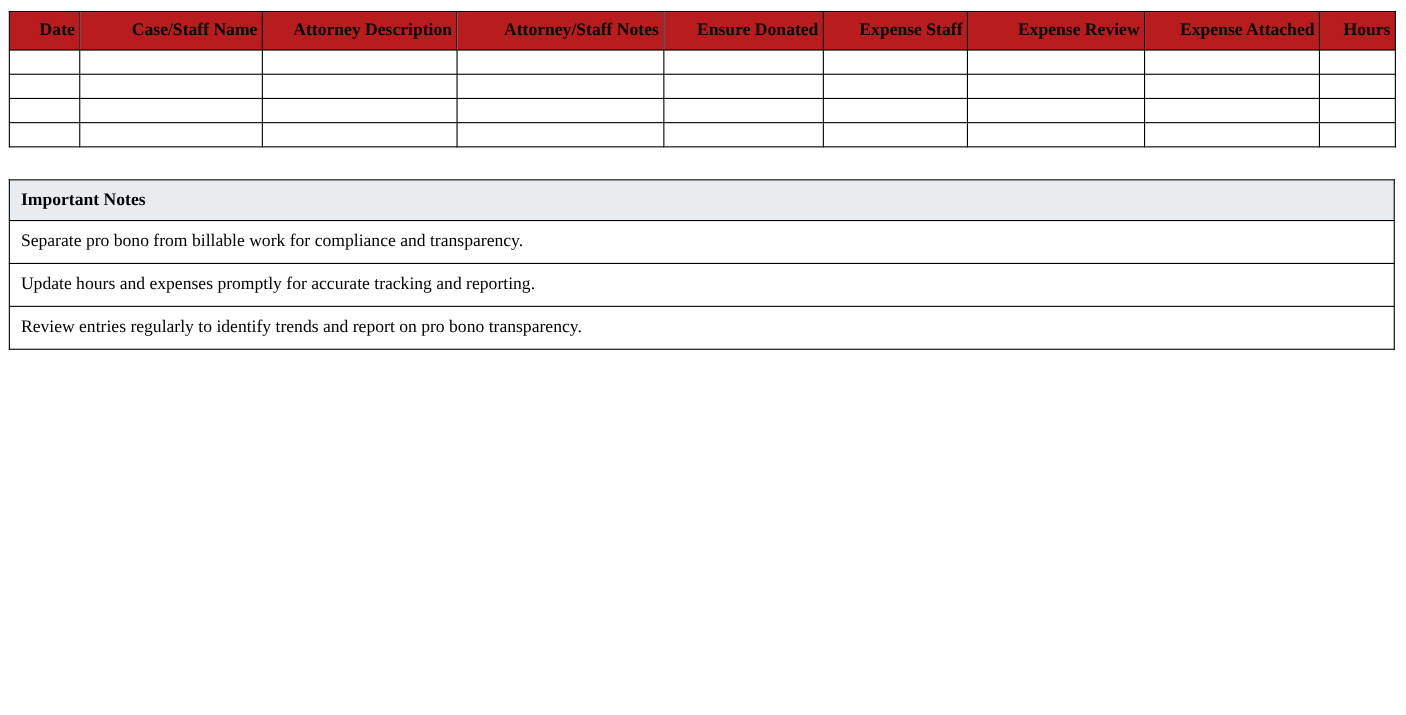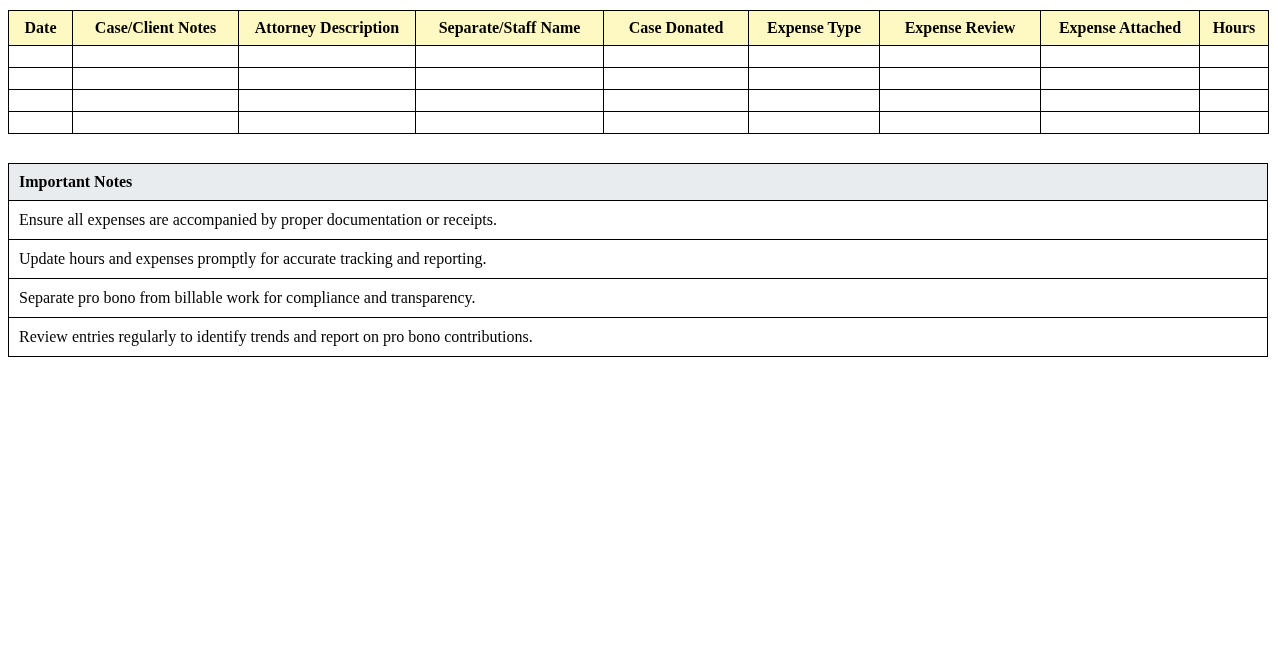--- a/index.html
+++ b/index.html
@@ -23,23 +23,23 @@
     table-layout: fixed;
   }
   td, th {
     border: 1px solid #000000;
     font-size: 16px;
     overflow: hidden;
     white-space: nowrap;
   }
   
   .tracking-table th {
-    background: #fef9c3;
+    background: #b91c1c;
     font-weight: bold;
-    text-align: center;
+    text-align: right;
     vertical-align: middle;
     height: 35px;
     padding: 2px 4px;
   }
   .tracking-table td {
     height: 22px;
     background: #ffffff;
     padding: 0 4px;
   }
   
@@ -75,25 +75,25 @@
       <col style="width:188px">
       <col style="width:145px">
       <col style="width:131px">
       <col style="width:161px">
       <col style="width:159px">
       <col style="width:69px">
     </colgroup>
     <thead>
       <tr>
         <th>Date</th>
-        <th>Case/Client Notes</th>
+        <th>Case/Staff Name</th>
         <th>Attorney Description</th>
-        <th>Separate/Staff Name</th>
-        <th>Case Donated</th>
-        <th>Expense Type</th>
+        <th>Attorney/Staff Notes</th>
+        <th>Ensure Donated</th>
+        <th>Expense Staff</th>
         <th>Expense Review</th>
         <th>Expense Attached</th>
         <th>Hours</th>
       </tr>
     </thead>
     <tbody id="tracking-body">
         <tr>
           <td></td>
           <td></td>
           <td></td>
@@ -141,27 +141,24 @@
   </table>
 
   <table class="notes-table">
     <thead>
       <tr>
         <th>Important Notes</th>
       </tr>
     </thead>
     <tbody>
       <tr>
-        <td>Ensure all expenses are accompanied by proper documentation or receipts.</td>
+        <td>Separate pro bono from billable work for compliance and transparency.</td>
       </tr>
       <tr>
         <td>Update hours and expenses promptly for accurate tracking and reporting.</td>
       </tr>
       <tr>
-        <td>Separate pro bono from billable work for compliance and transparency.</td>
-      </tr>
-      <tr>
-        <td>Review entries regularly to identify trends and report on pro bono contributions.</td>
+        <td>Review entries regularly to identify trends and report on pro bono transparency.</td>
       </tr>
     </tbody>
   </table>
 
 </div>
 
 </body></html>

